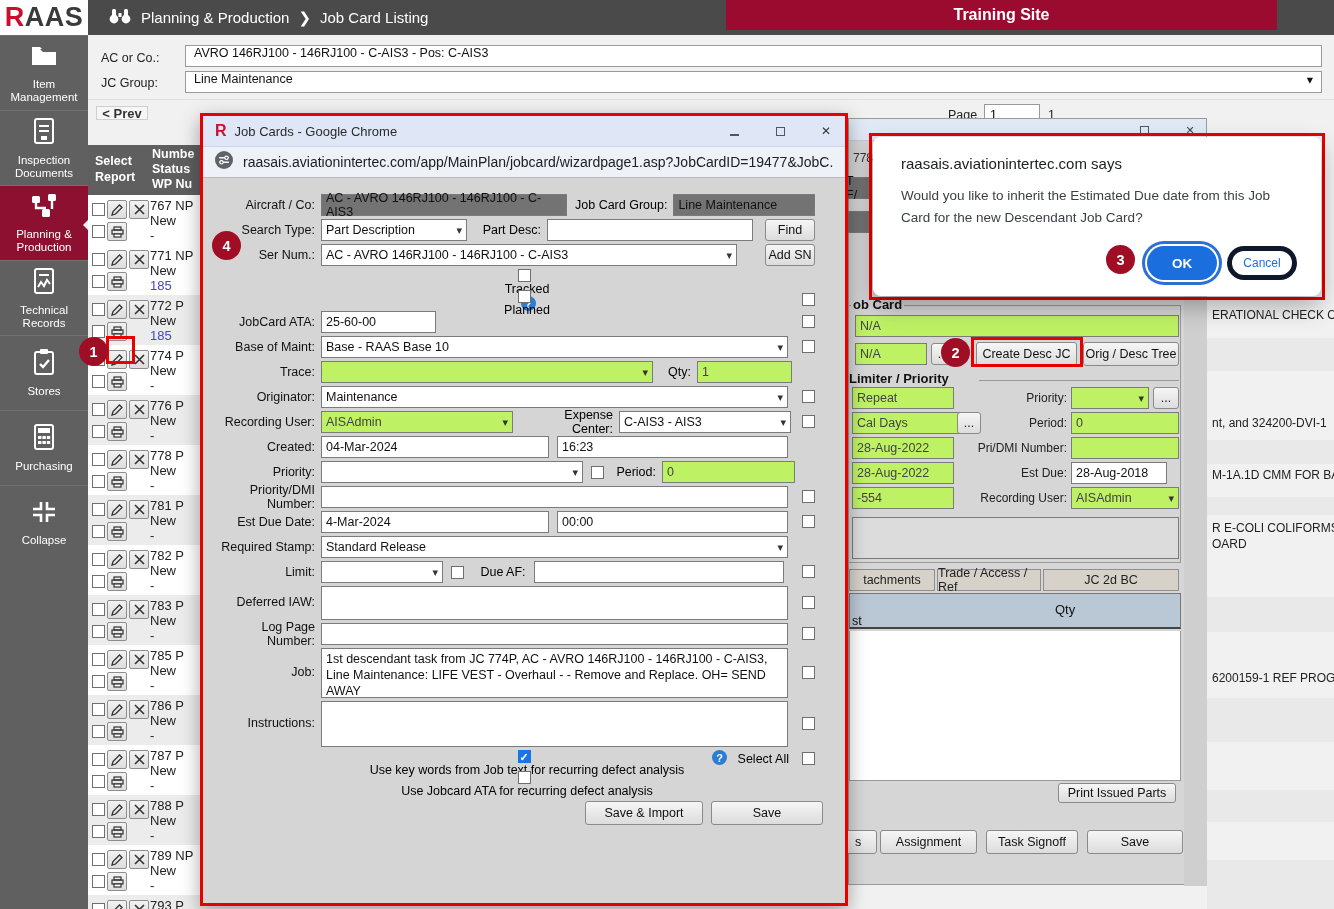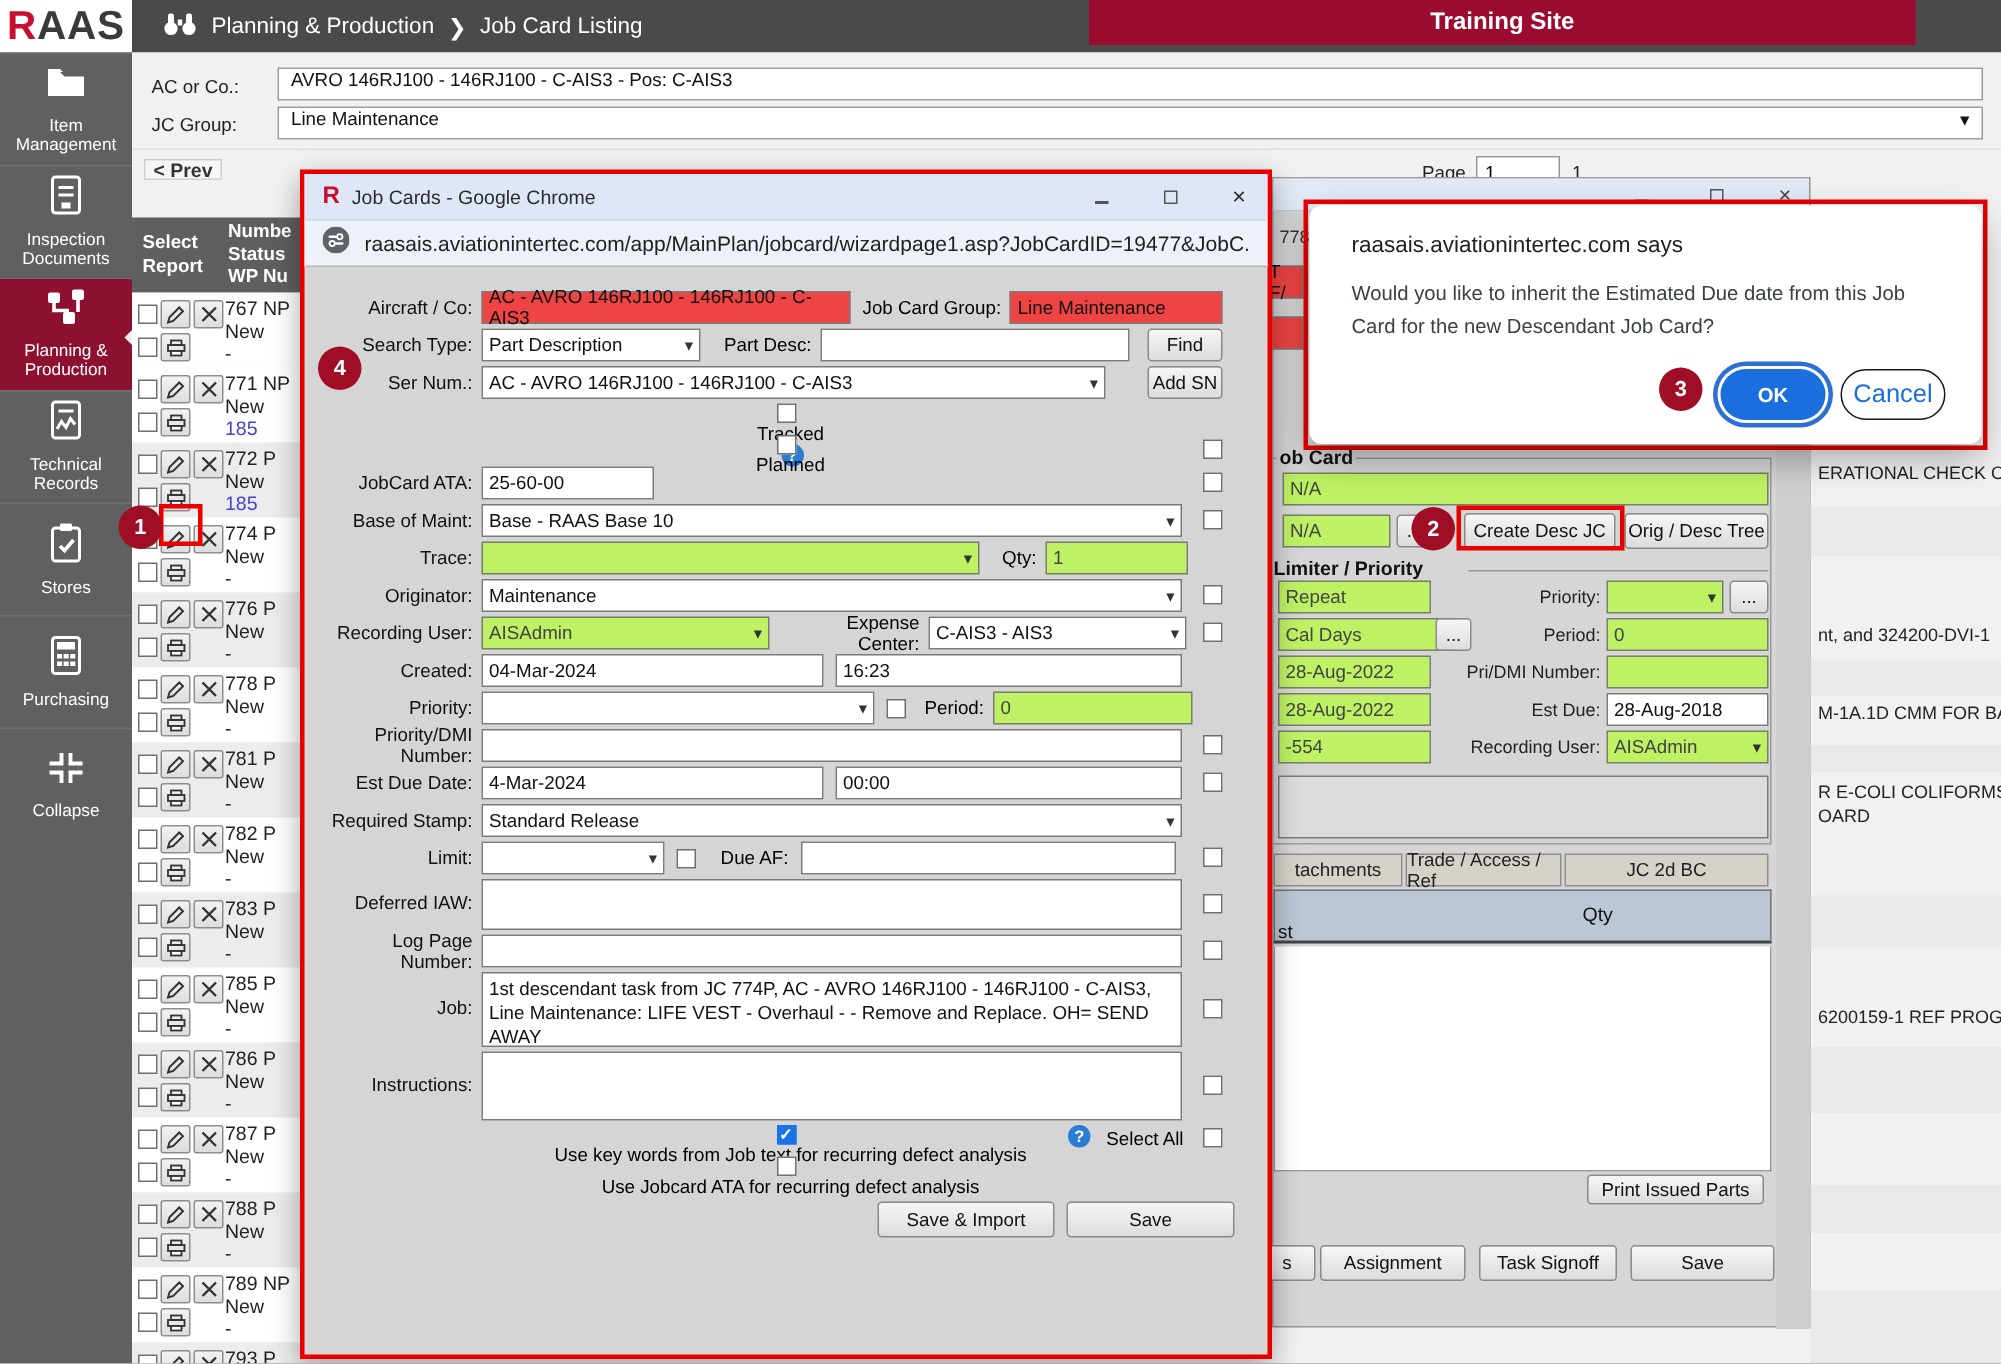--- a/index.html
+++ b/index.html
@@ -80,29 +80,29 @@
   .w1fav{color:#c8102e;font-weight:800;font-size:16px;}
   .w1ctl{position:absolute;top:8px;width:14px;height:14px;display:flex;align-items:center;justify-content:center;color:#333;font-size:12px;}
   .w1url{position:relative;height:32px;background:#eef1f8;border-top:1px solid #cdd5e8;border-bottom:1px solid #b9b9b9;display:flex;align-items:center;padding:0 12px;gap:10px;}
   .w1url .u{font-size:14px;color:#202124;white-space:nowrap;overflow:hidden;}
   .w1body{position:relative;padding-top:16px;}
   .w1row{position:relative;display:flex;align-items:center;margin:0 8px 3px 8px;height:22px;}
   .w1row.h20{height:20px;margin-bottom:1px;flex-direction:column;}
   .w1lab{width:110px;text-align:right;padding-right:6px;font-size:12.5px;color:#111;flex:none;}
   .rchk{position:absolute;right:22px;top:4px;}
   .g6{margin-left:6px;} .g8{margin-left:8px;}
-  .ro{background:#ef4444;}
+  .ro{background:#737373;}
 
   
   .alertwrap{position:absolute;left:869px;top:133px;width:456px;height:167px;border:3px solid #e80000;}
   .alertbox{position:absolute;inset:1px;background:#fff;border-radius:8px;box-shadow:0 10px 24px rgba(0,0,0,.3);}
   .al-title{position:absolute;left:28px;top:18px;font-size:15px;font-weight:500;color:#202124;}
   .al-msg{position:absolute;left:28px;top:48px;width:400px;font-size:13.5px;color:#3a3f44;line-height:22px;}
   .al-ok{position:absolute;right:104px;bottom:16px;width:70px;height:34px;border-radius:17px;background:#1a6ede;color:#fff;font-size:13.5px;font-weight:bold;display:flex;align-items:center;justify-content:center;box-shadow:0 0 0 2px #fff,0 0 0 5px #2d6fd2;cursor:pointer;}
-  .al-cancel{position:absolute;right:24px;bottom:16px;width:70px;height:34px;border-radius:17px;background:#fff;border:1px solid #0f172a;color:#1a6ede;font-size:17px;display:flex;align-items:center;justify-content:center;cursor:pointer;}
+  .al-cancel{position:absolute;right:24px;bottom:16px;width:70px;height:34px;border-radius:17px;background:#fff;border:5px solid #0f172a;color:#1a6ede;font-size:12px;display:flex;align-items:center;justify-content:center;cursor:pointer;}
 
   
   .anncircle{position:absolute;width:29px;height:29px;border-radius:50%;background:#a00e26;color:#fff;font-size:14.5px;font-weight:bold;display:flex;align-items:center;justify-content:center;z-index:60;}
   .annrect{position:absolute;border:3px solid #e80000;z-index:55;}
   .z2{z-index:20;} .z4{z-index:40;} .z5{z-index:50;}
 </style>
 </head>
 <body>
 
 <div class="stage">
@@ -660,21 +660,21 @@
         <span class="chev">▾</span>
       </div>
     <div class="btn" style="position:absolute;left:304px;top:268px;width:26px;height:22px;">...</div>
     <span class="w2lab" style="left:120px;top:297px;">Period:</span>
     <div class="inp dis" style="position:absolute;left:222px;top:293px;width:108px;">
         <span>0</span>
       </div>
     <span class="w2lab" style="left:120px;top:322px;">Pri/DMI Number:</span>
     <div class="inp dis" style="position:absolute;left:222px;top:318px;width:108px;"></div>
     <span class="w2lab" style="left:120px;top:347px;">Est Due:</span>
-    <div class="inp" style="position:absolute;left:222px;top:343px;width:108px;">
+    <div class="inp" style="position:absolute;left:222px;top:343px;width:96px;">
         <span>28-Aug-2018</span>
       </div>
     <span class="w2lab" style="left:120px;top:372px;">Recording User:</span>
     <div class="sel dis" style="position:absolute;left:222px;top:368px;width:108px;">
         <span>AISAdmin</span>
         <span class="chev">▾</span>
       </div>
 
     <div class="ta dis" style="position:absolute;left:3px;top:398px;width:327px;height:42px;background:#dcdcdc;"></div>
 

